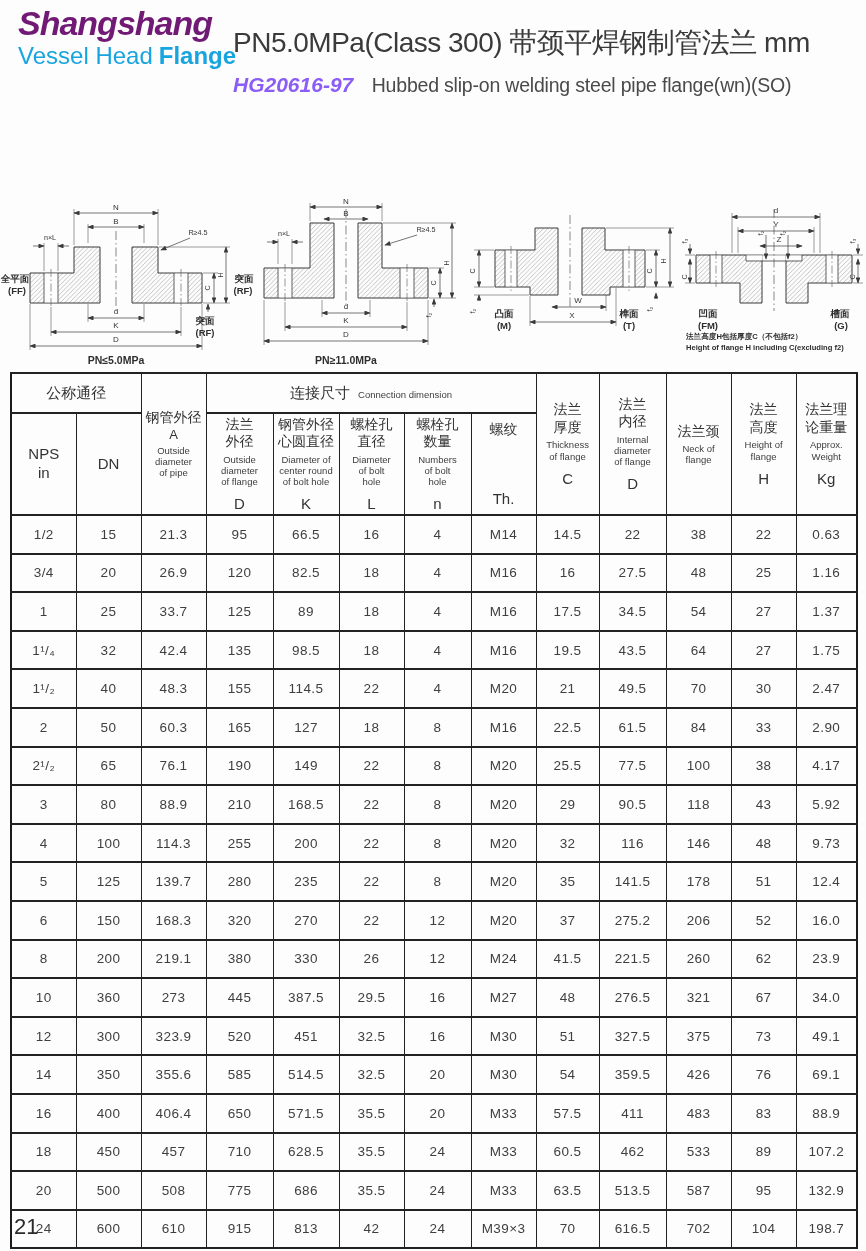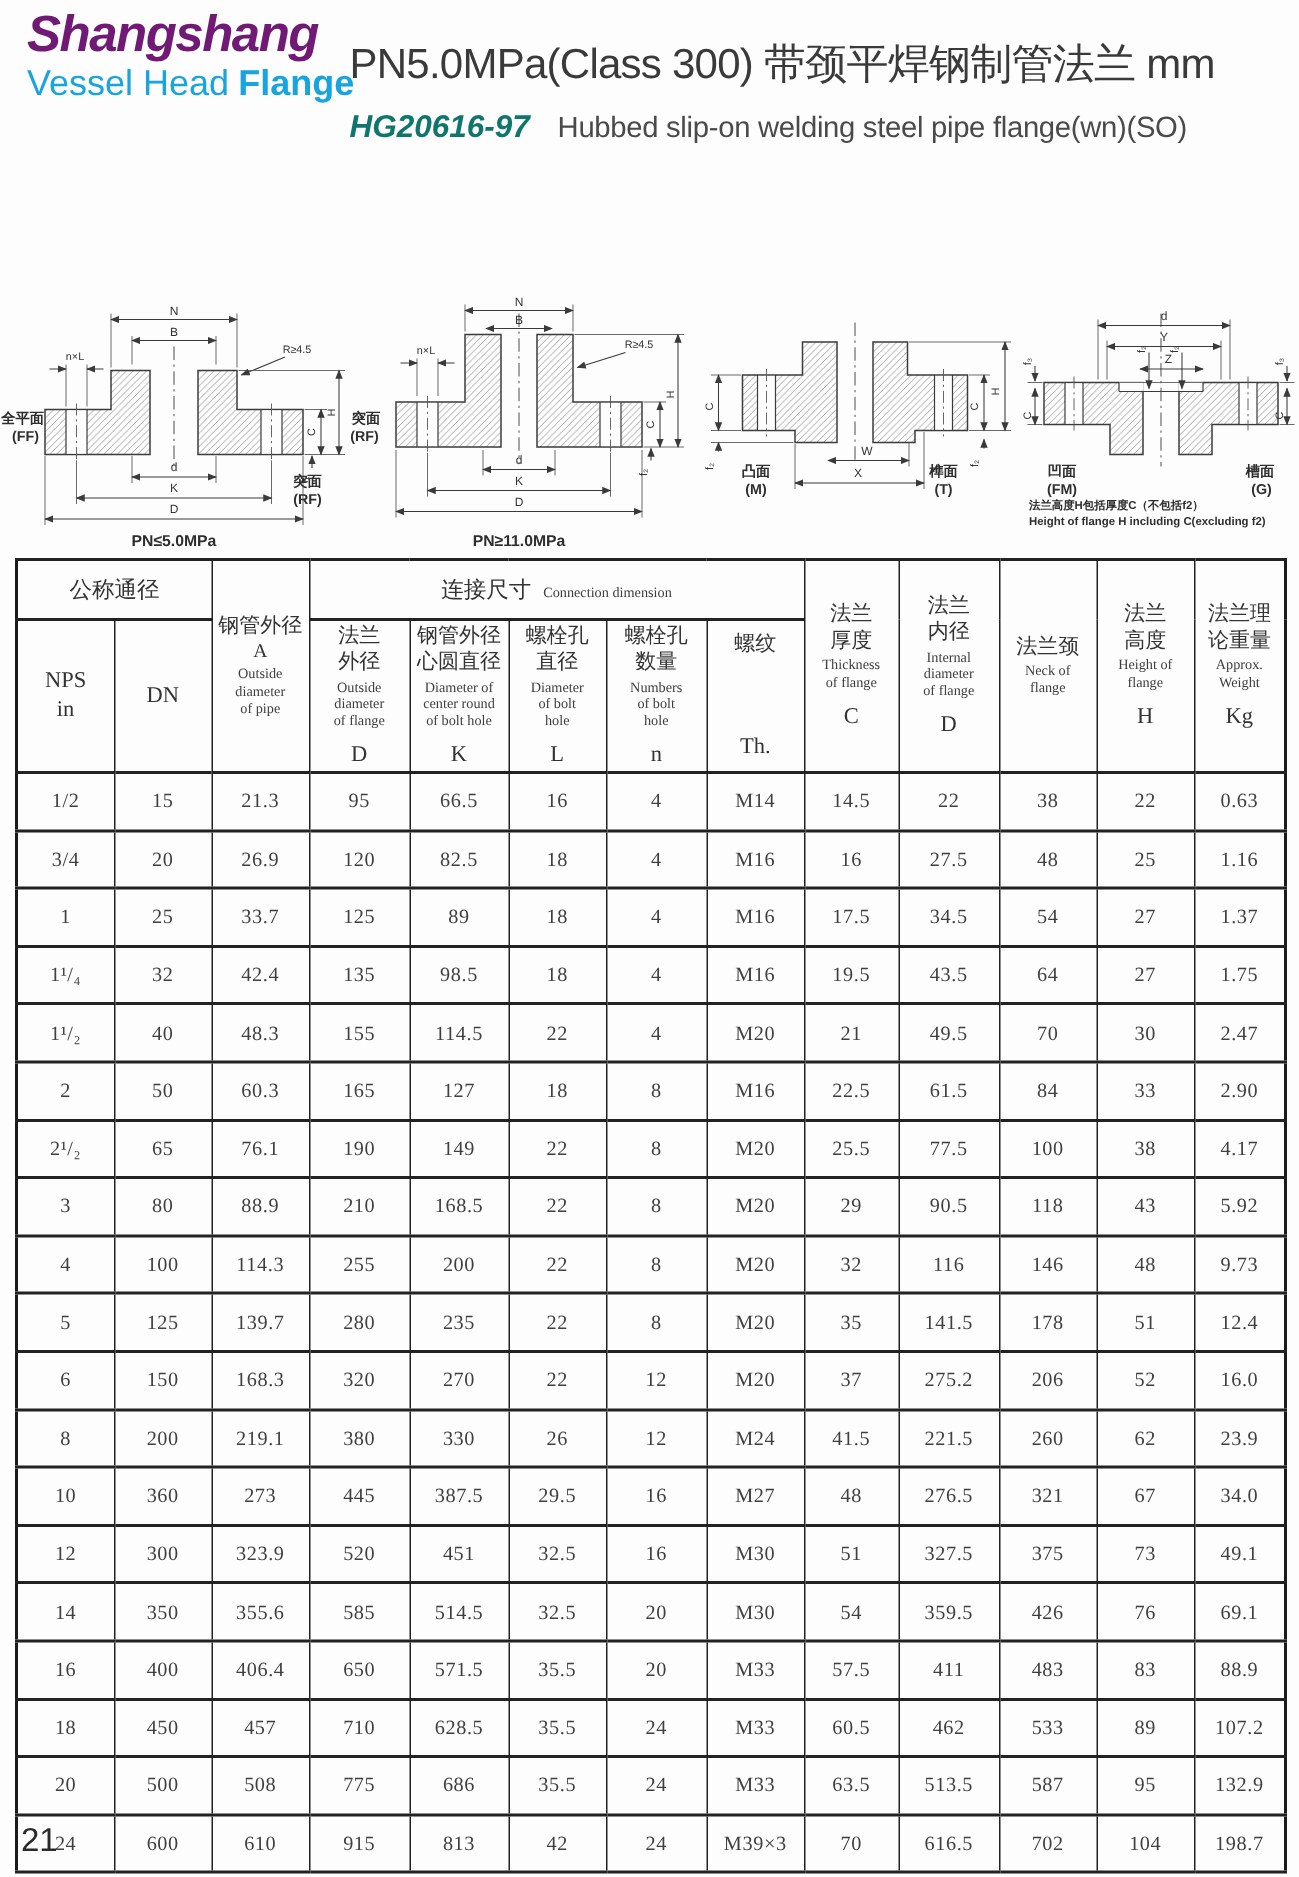--- a/index.html
+++ b/index.html
@@ -8,35 +8,35 @@
     font-family:"Liberation Sans",sans-serif;color:#3c3c3c;overflow:hidden;
   }
   
   .logo{position:absolute;top:6px;left:18px;line-height:1;}
   .logo-main{font-size:34px;font-weight:800;font-style:italic;letter-spacing:-1px;color:#701a75;}
   .logo-sub{font-size:24px;letter-spacing:0;color:#18a4de;margin-top:4px;}
   .logo-sub .bold{font-weight:bold;margin-left:6px;}
   .title-area{position:absolute;left:233px;top:24px;}
   .title-main{font-size:28px;color:#3a3a3a;letter-spacing:-0.5px;white-space:nowrap;}
   .title-sub{margin-top:11px;white-space:nowrap;}
-  .hg{font-size:21px;font-weight:bold;font-style:italic;color:#0f766e;letter-spacing:0;}
+  .hg{font-size:21px;font-weight:bold;font-style:italic;color:#8b5cf6;letter-spacing:0;}
   .sub-en{font-size:19.5px;color:#4a4a4a;margin-left:14px;letter-spacing:-0.2px;}
   
   .drawings{position:absolute;top:183px;left:0;width:866px;height:186px;display:flex;}
   svg{display:block;}
   svg text{font-family:"Liberation Sans",sans-serif;fill:#333;}
   .dt{font-size:8px;text-anchor:middle;}
   .dts{font-size:7.2px;text-anchor:middle;}
   .fl{font-size:9.5px;font-weight:bold;text-anchor:middle;fill:#2e2e2e;}
   .cap{font-size:10.5px;font-weight:bold;text-anchor:middle;fill:#2e2e2e;}
   .note{position:absolute;top:331px;left:686px;width:180px;
         font-size:7.6px;font-weight:bold;color:#2e2e2e;line-height:1.45;}
   
   .spec{position:absolute;top:372px;left:10px;border-collapse:collapse;table-layout:fixed;
-        width:846px;font-family:Liberation Serif, serif;}
+        width:846px;}
   .spec th,.spec td{
     border:1px solid #222;border-top:2px solid #222;border-bottom:2px solid #222;
     padding:0;text-align:center;vertical-align:middle;font-weight:normal;color:#3f3f3f;
   }
   .spec{border:2px solid #1b1b1b;}
   .spec td{font-size:13.5px;letter-spacing:0.4px;height:36.6px;}
   .hr1{height:40px;}
   .hr2{height:102px;}
   .cn{font-size:14px;color:#333;line-height:1.25;}
   .cnw{font-size:15px;color:#333;}

